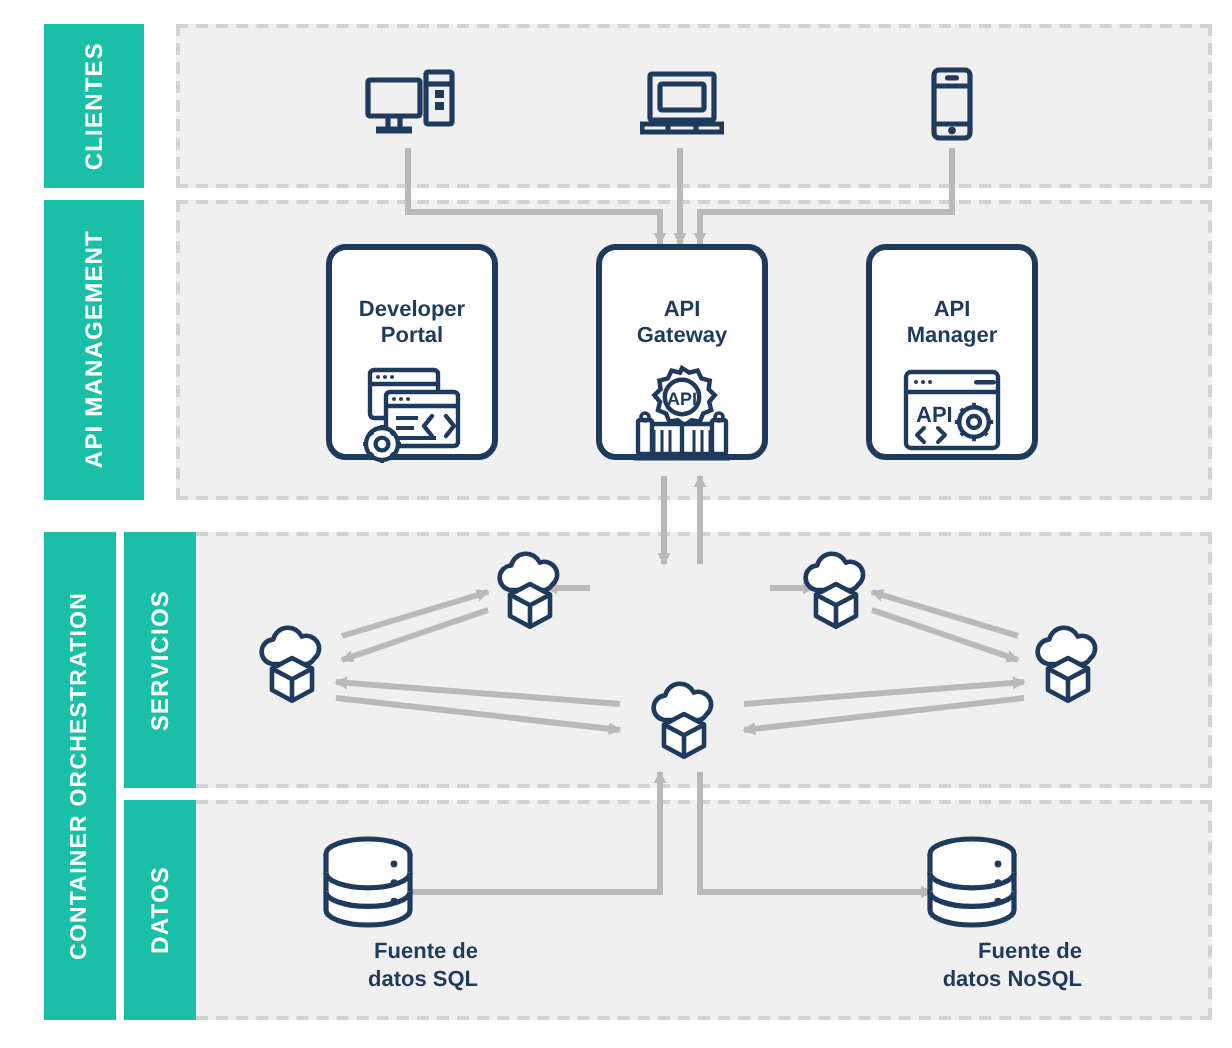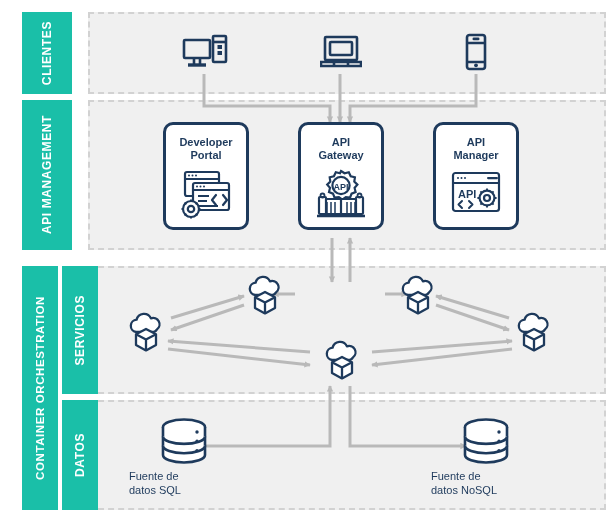--- a/index.html
+++ b/index.html
@@ -45,21 +45,21 @@
   
   .card{
     position:absolute;
     background:#ffffff;
     border:3px solid #1e3a5c;
     border-radius:10px;
     box-sizing:border-box;
     display:flex;
     flex-direction:column;
     align-items:center;
-    padding-top:11px;
+    padding-top:24px;
   }
   .card .card-title{
     color:#1e3a5c;
     font-size:11px;
     font-weight:bold;
     line-height:13px;
     text-align:center;
     white-space:pre-line;
   }
   .card .card-icon{
@@ -67,23 +67,23 @@
   }
 
   
   .ficon{position:absolute;}
 
   
   .caption{
     position:absolute;
     color:#1e3a5c;
     font-size:11px;
-    font-weight:normal;
+    font-weight:bold;
     line-height:14px;
-    text-align:left;
+    text-align:right;
     white-space:pre-line;
   }
   svg.arrows{position:absolute;left:0;top:0;width:616px;height:524px;pointer-events:none;}
 </style>
 </head>
 <body>
 
 <div id="diagram">
 
   <div class="panel" style="left:88px;top:12px;width:518px;height:82px;"></div>

